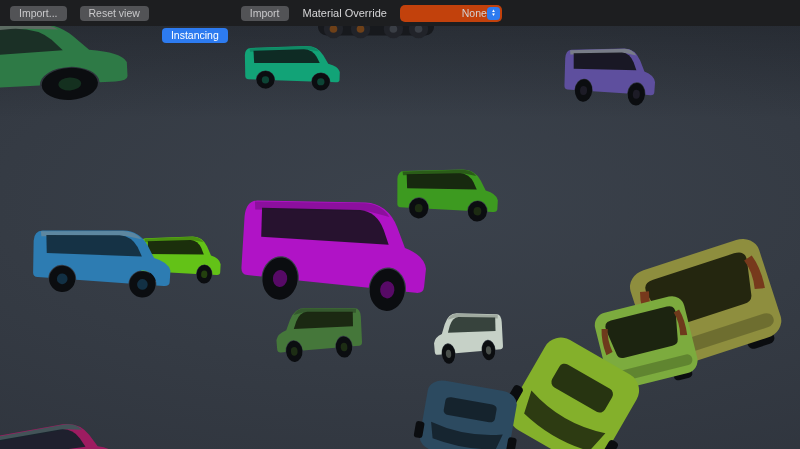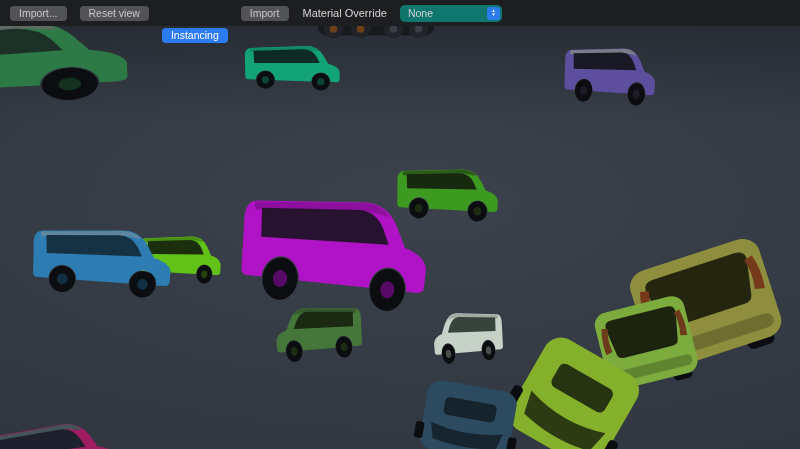--- a/index.html
+++ b/index.html
@@ -5,22 +5,22 @@
   html,body{margin:0;padding:0;background:#000;}
   .window{position:relative;width:800px;height:449px;overflow:hidden;
     font-family:"Liberation Sans",sans-serif;background:#2c313a;}
   
   .toolbar{position:absolute;top:0;left:0;right:0;height:26px;background:#1d1e20;
     display:flex;align-items:center;padding:0 10px;gap:13px;z-index:50;}
   .btn{height:15px;padding:0 9px;border-radius:4px;background:#525356;color:#c9c9cb;
     font-size:10.5px;display:flex;align-items:center;white-space:nowrap;cursor:default;}
   .btn.active{color:#fff;margin-top:44px;}
   .mo-label{color:#d6d6d8;font-size:11px;margin-left:1px;white-space:nowrap;}
-  .dropdown{width:92px;height:17px;background:#0f766e;border-radius:5px;display:flex;
-    align-items:center;justify-content:space-between;padding:0 2px 0 8px;color:#d2d2d4;
+  .dropdown{width:92px;height:17px;background:#c2410c;border-radius:5px;display:flex;
+    align-items:center;justify-content:flex-end;padding:0 2px 0 8px;color:#d2d2d4;
     font-size:10.5px;cursor:default;}
   .chev{width:13px;height:13px;border-radius:3.5px;display:flex;flex-direction:column;
     align-items:center;justify-content:center;color:#fff;font-size:4.5px;line-height:4.5px;}
   
   .viewport{position:absolute;left:0;right:0;top:26px;bottom:0;overflow:hidden;
     background:radial-gradient(ellipse 125% 95% at 52% 42%, #3b424c 0%, #353b44 42%, #2c313a 100%);}
   .viewport::before{content:"";position:absolute;inset:0;pointer-events:none;
     background:linear-gradient(to bottom, rgba(10,12,16,0.28) 0%, rgba(10,12,16,0) 22%);}
   .viewport svg{position:absolute;overflow:visible;}
 </style>

